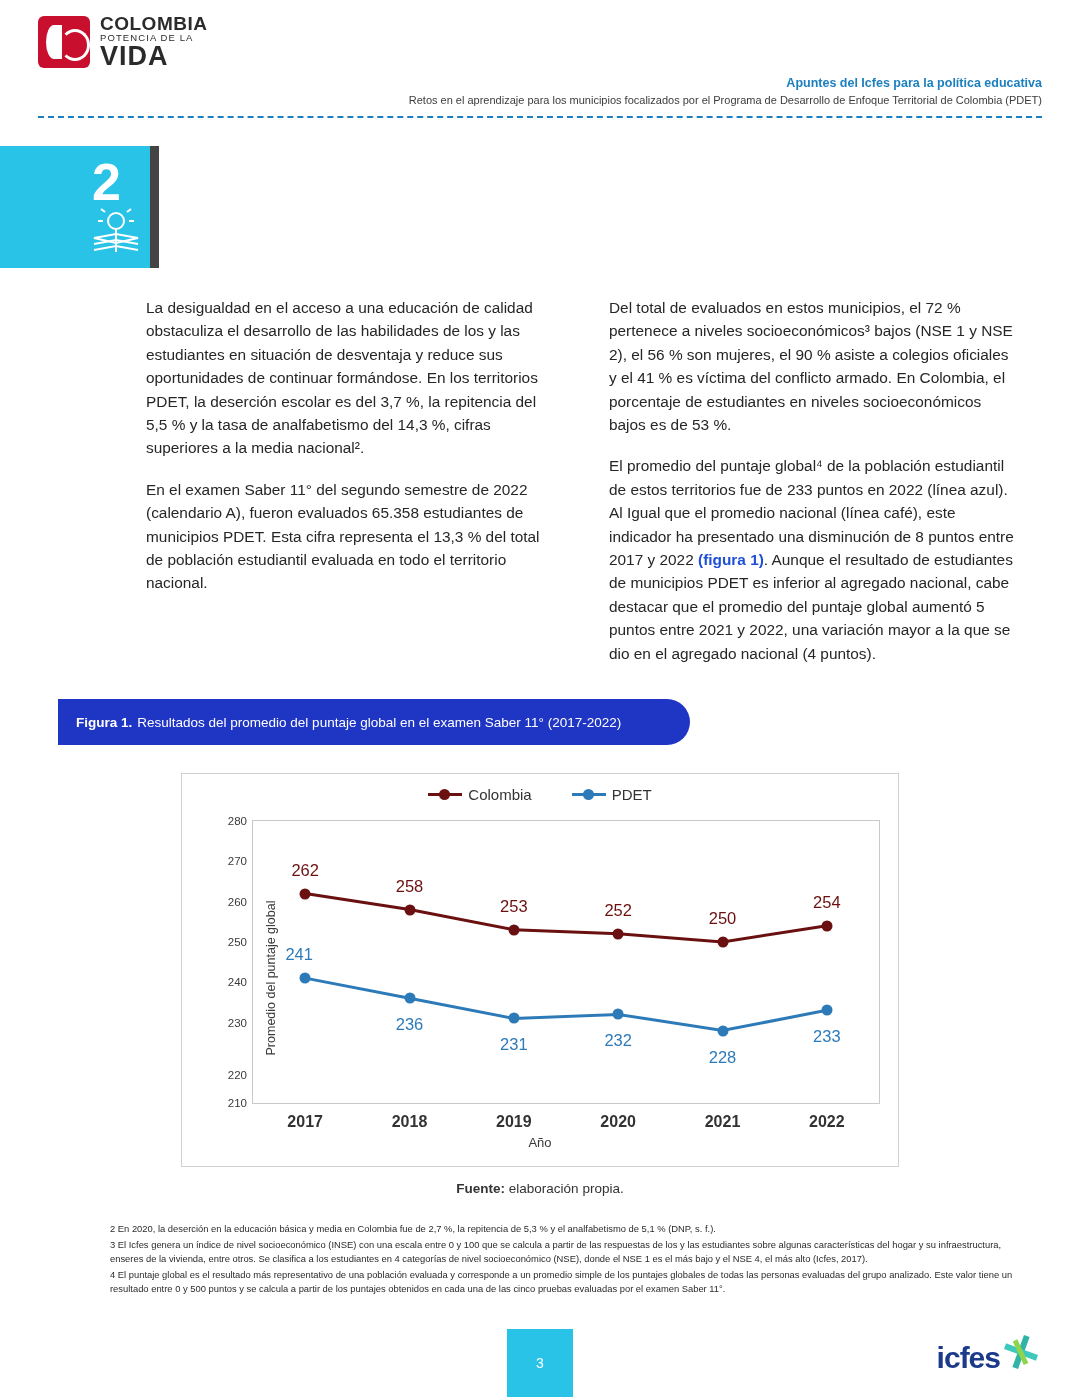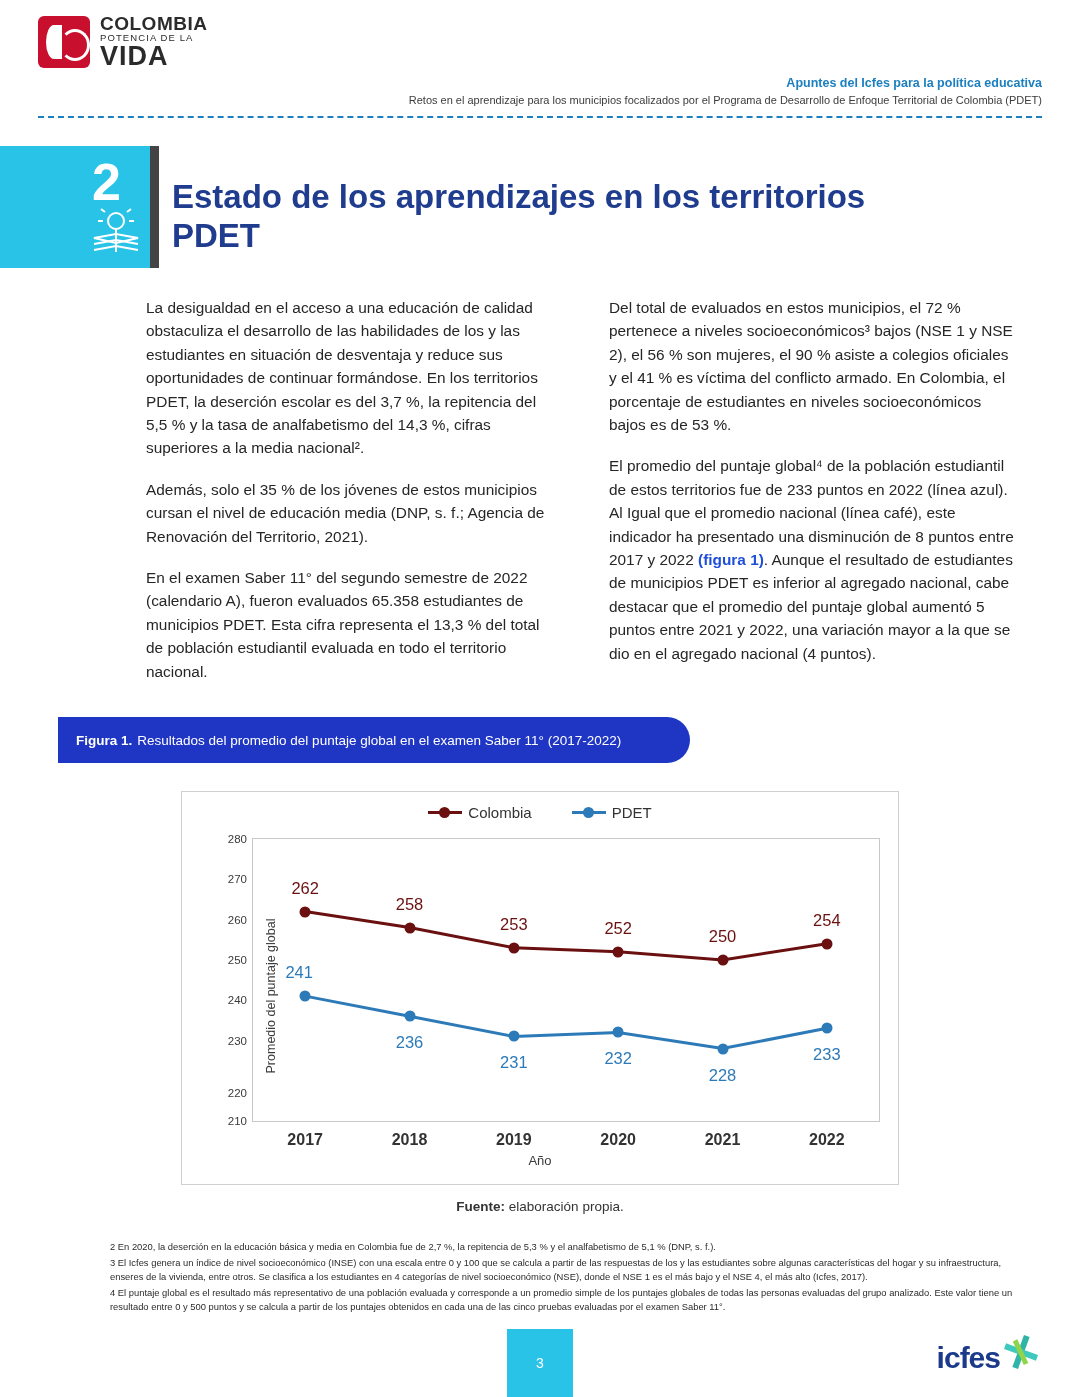--- a/index.html
+++ b/index.html
@@ -368,27 +368,25 @@
       <line x1="46" y1="13" x2="41" y2="13" stroke="#ffffff" stroke-width="2"></line>
       <line x1="17" y1="4" x2="13" y2="1" stroke="#ffffff" stroke-width="2"></line>
       <line x1="39" y1="4" x2="43" y2="1" stroke="#ffffff" stroke-width="2"></line>
       <path d="M6 30 L28 26 L50 30 L28 35 Z" fill="none" stroke="#ffffff" stroke-width="2"></path>
       <path d="M6 36 L28 32 L50 36" fill="none" stroke="#ffffff" stroke-width="2"></path>
       <path d="M6 42 L28 38 L50 42" fill="none" stroke="#ffffff" stroke-width="2"></path>
       <line x1="28" y1="26" x2="28" y2="44" stroke="#ffffff" stroke-width="2"></line>
     </svg>
   </div>
   <div class="band-bar"></div>
-  <div class="section-title">Estado de los aprendizajes en los territorios PDET</div>
 </div>
 
 <div class="body-cols">
   <div class="col">
     <p>La desigualdad en el acceso a una educación de calidad obstaculiza el desarrollo de las habilidades de los y las estudiantes en situación de desventaja y reduce sus oportunidades de continuar formándose. En los territorios PDET, la deserción escolar es del 3,7 %, la repitencia del 5,5 % y la tasa de analfabetismo del 14,3 %, cifras superiores a la media nacional².</p>
-    <p>Además, solo el 35 % de los jóvenes de estos municipios cursan el nivel de educación media (DNP, s. f.; Agencia de Renovación del Territorio, 2021).</p>
     <p>En el examen Saber 11° del segundo semestre de 2022 (calendario A), fueron evaluados 65.358 estudiantes de municipios PDET. Esta cifra representa el 13,3 % del total de población estudiantil evaluada en todo el territorio nacional.</p>
   </div>
   <div class="col">
     <p>Del total de evaluados en estos municipios, el 72 % pertenece a niveles socioeconómicos³ bajos (NSE 1 y NSE 2), el 56 % son mujeres, el 90 % asiste a colegios oficiales y el 41 % es víctima del conflicto armado. En Colombia, el porcentaje de estudiantes en niveles socioeconómicos bajos es de 53 %.</p>
     <p><span>El promedio del puntaje global⁴ de la población estudiantil de estos territorios fue de 233 puntos en 2022 (línea azul). Al Igual que el promedio nacional (línea café), este indicador ha presentado una disminución de 8 puntos entre 2017 y 2022 </span><span class="blue-bold">(figura 1)</span><span>. Aunque el resultado de estudiantes de municipios PDET es inferior al agregado nacional, cabe destacar que el promedio del puntaje global aumentó 5 puntos entre 2021 y 2022, una variación mayor a la que se dio en el agregado nacional (4 puntos).</span></p>
   </div>
 </div>
 
 <div class="figure-bar">
   <span style="font-weight:bold;margin-right:5px;">Figura 1.</span>

